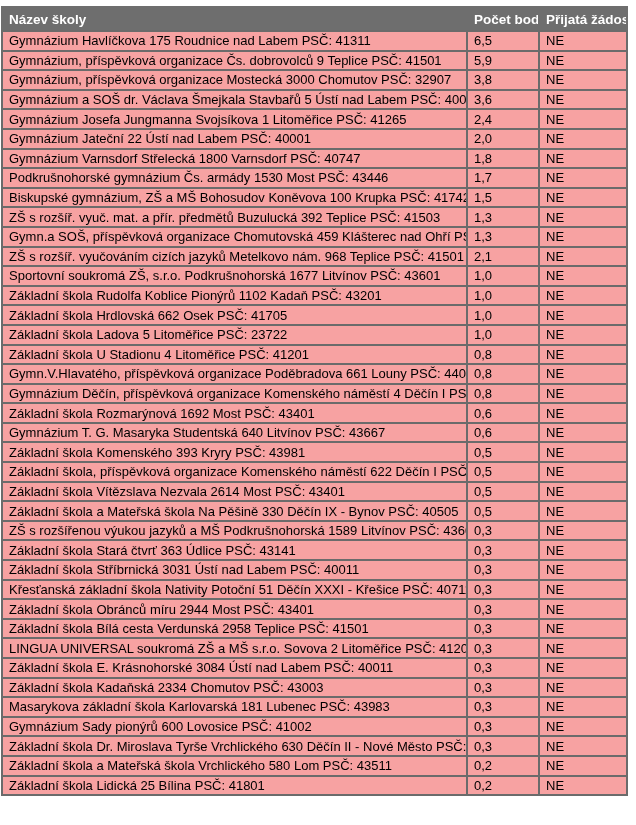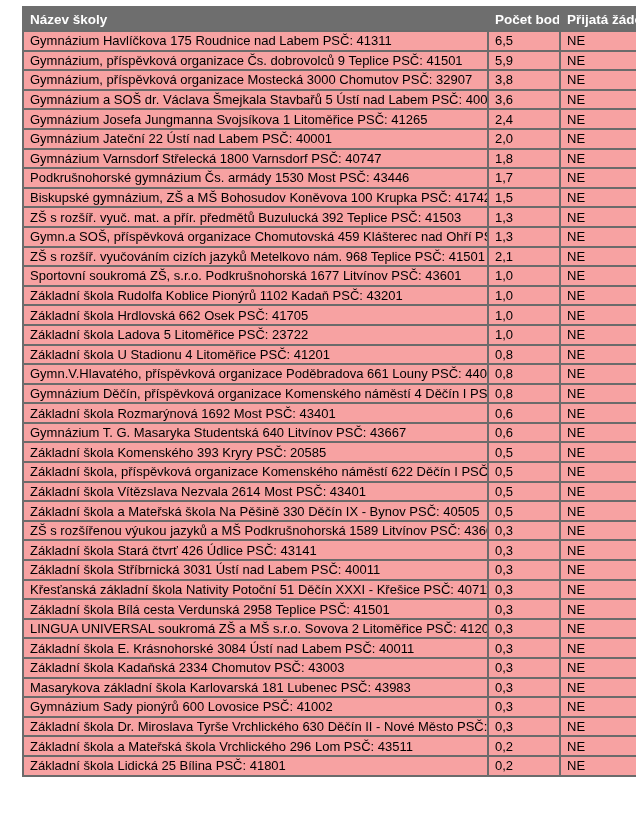--- a/index.html
+++ b/index.html
@@ -6,21 +6,21 @@
     --header-bg:#6e6e6e;
     --header-text:#ffffff;
     --row-bg:#f7a2a2;
     --row-text:#000000;
     --border:#6b6b6b;
     --page-bg:#ffffff;
   }
   html,body{margin:0;padding:0;background:var(--page-bg);}
   .page{
     width:636px;height:825px;box-sizing:border-box;
-    padding:6px 5px 4px 22px;
+    padding:6px 5px 4px 1px;
     font-family:"Liberation Sans",sans-serif;
     overflow:hidden;
   }
   table.results{
     border-collapse:collapse;
     table-layout:fixed;
     width:625px;
     font-size:13px;
     color:var(--row-text);
   }
@@ -164,21 +164,21 @@
           <td>Základní škola Rozmarýnová 1692 Most PSČ: 43401</td>
           <td>0,6</td>
           <td>NE</td>
         </tr>
         <tr>
           <td>Gymnázium T. G. Masaryka Studentská 640 Litvínov PSČ: 43667</td>
           <td>0,6</td>
           <td>NE</td>
         </tr>
         <tr>
-          <td>Základní škola Komenského 393 Kryry PSČ: 20585</td>
+          <td>Základní škola Komenského 393 Kryry PSČ: 43981</td>
           <td>0,5</td>
           <td>NE</td>
         </tr>
         <tr>
           <td>Základní škola, příspěvková organizace Komenského náměstí 622 Děčín I PSČ: 40502</td>
           <td>0,5</td>
           <td>NE</td>
         </tr>
         <tr>
           <td>Základní škola Vítězslava Nezvala 2614 Most PSČ: 43401</td>
@@ -189,35 +189,40 @@
           <td>Základní škola a Mateřská škola Na Pěšině 330 Děčín IX - Bynov PSČ: 40505</td>
           <td>0,5</td>
           <td>NE</td>
         </tr>
         <tr>
           <td>ZŠ s rozšířenou výukou jazyků a MŠ Podkrušnohorská 1589 Litvínov PSČ: 43601</td>
           <td>0,3</td>
           <td>NE</td>
         </tr>
         <tr>
-          <td>Základní škola Stará čtvrť 426 Údlice PSČ: 43141</td>
+          <td>Základní škola Stará čtvrť 363 Údlice PSČ: 43141</td>
           <td>0,3</td>
           <td>NE</td>
         </tr>
         <tr>
           <td>Základní škola Stříbrnická 3031 Ústí nad Labem PSČ: 40011</td>
           <td>0,3</td>
           <td>NE</td>
         </tr>
         <tr>
           <td>Křesťanská základní škola Nativity Potoční 51 Děčín XXXI - Křešice PSČ: 40711</td>
           <td>0,3</td>
           <td>NE</td>
         </tr>
         <tr>
+          <td>Základní škola Obránců míru 2944 Most PSČ: 43401</td>
+          <td>0,3</td>
+          <td>NE</td>
+        </tr>
+        <tr>
           <td>Základní škola Bílá cesta Verdunská 2958 Teplice PSČ: 41501</td>
           <td>0,3</td>
           <td>NE</td>
         </tr>
         <tr>
           <td>LINGUA UNIVERSAL soukromá ZŠ a MŠ s.r.o. Sovova 2 Litoměřice PSČ: 41201</td>
           <td>0,3</td>
           <td>NE</td>
         </tr>
         <tr>
@@ -239,21 +244,21 @@
           <td>Gymnázium Sady pionýrů 600 Lovosice PSČ: 41002</td>
           <td>0,3</td>
           <td>NE</td>
         </tr>
         <tr>
           <td>Základní škola Dr. Miroslava Tyrše Vrchlického 630 Děčín II - Nové Město PSČ: 40502</td>
           <td>0,3</td>
           <td>NE</td>
         </tr>
         <tr>
-          <td>Základní škola a Mateřská škola Vrchlického 296 Lom PSČ: 43511</td>
+          <td>Základní škola a Mateřská škola Vrchlického 580 Lom PSČ: 43511</td>
           <td>0,2</td>
           <td>NE</td>
         </tr>
         <tr>
           <td>Základní škola Lidická 25 Bílina PSČ: 41801</td>
           <td>0,2</td>
           <td>NE</td>
         </tr>
       </tbody>
   </table>

